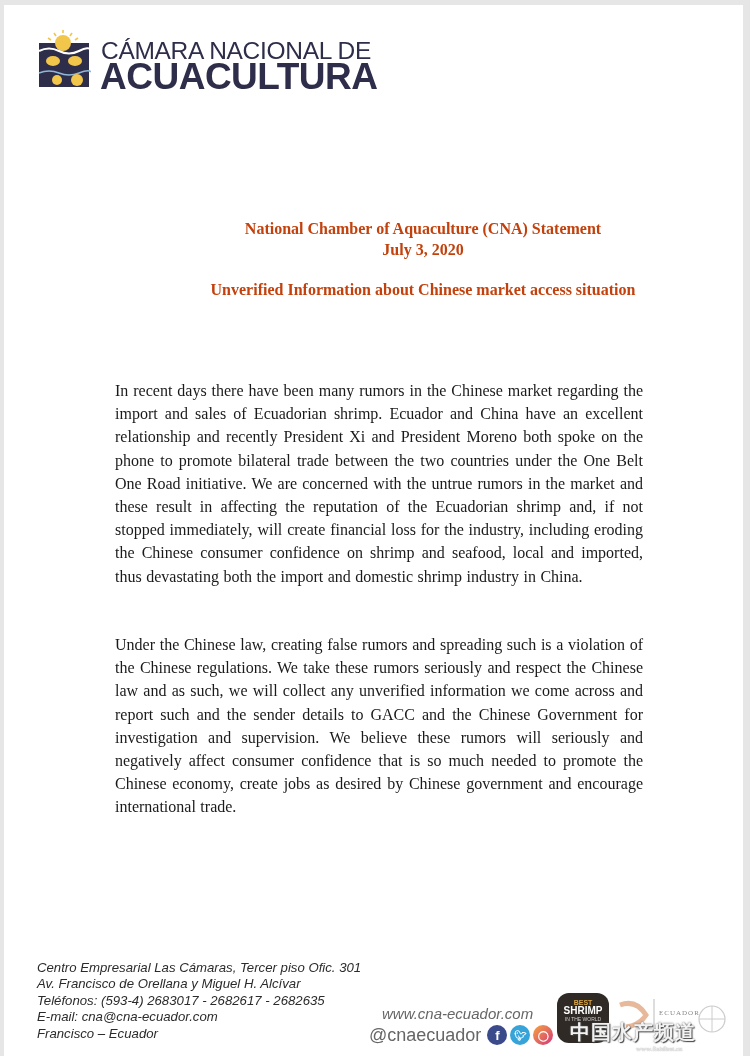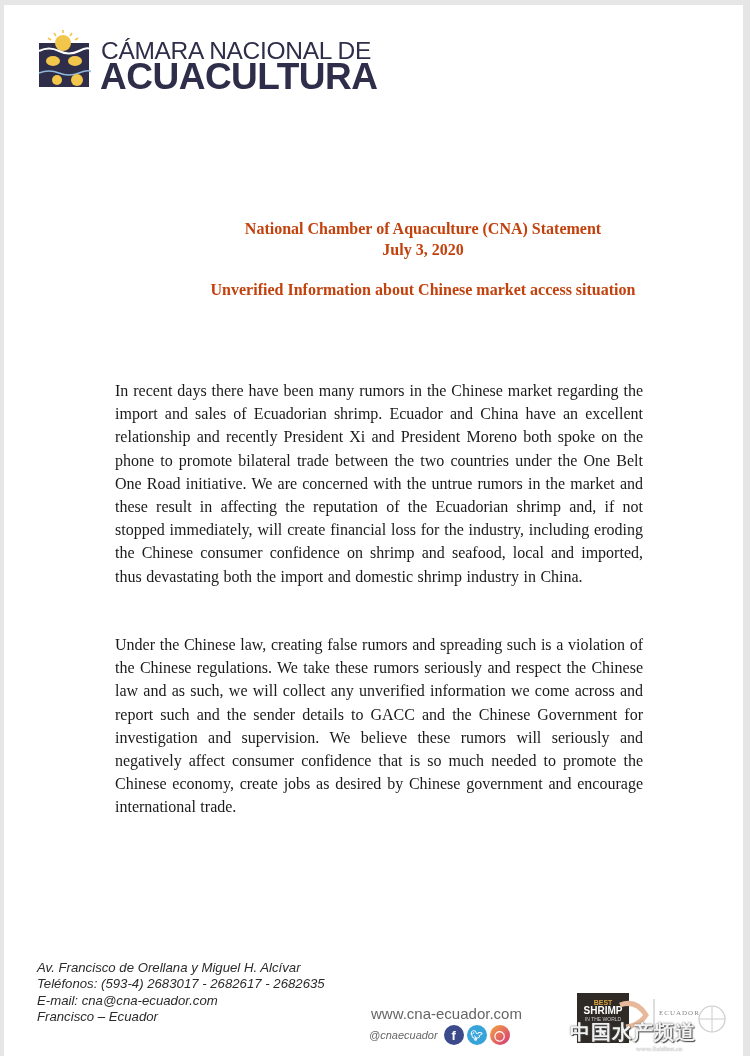--- a/index.html
+++ b/index.html
@@ -40,45 +40,44 @@
     }
     .p1 { top: 374px; }
     .p2 { top: 628px; }
     .footer-addr {
       position: absolute; left: 33px; top: 955px;
       font-family: "Liberation Sans", sans-serif; font-style: italic;
       font-size: 13.2px; line-height: 16.4px; color: #2b2b2b;
     }
     .footer-addr div { white-space: nowrap; }
     .web {
-      position: absolute; left: 367px; top: 1000px;
-      font-family: "Liberation Sans", sans-serif; 
+      position: absolute; left: 378px; top: 1000px;
+      font-family: "Liberation Sans", sans-serif; font-style: italic;
       font-size: 15px; color: #666; white-space: nowrap;
     }
     .handle-row {
       position: absolute; left: 365px; top: 1019px; height: 22px;
       display: flex; align-items: center; gap: 3px;
     }
     .handle {
-      font-family: "Liberation Sans", sans-serif; font-style: italic;
-      font-size: 11px; color: #666; white-space: nowrap; margin-right: 3px;
+      font-family: "Liberation Sans", sans-serif; 
+      font-size: 18px; color: #666; white-space: nowrap; margin-right: 3px;
     }
     .social {
       width: 20px; height: 20px; border-radius: 50%;
       display: inline-flex; align-items: center; justify-content: center;
       color: #fff; font-family: "Liberation Sans", sans-serif; font-weight: bold; font-size: 13px;
     }
     .fb { background: #3b4a8a; }
     .tw { background: #36a3d9; font-size: 10px; }
     .ig { background: linear-gradient(135deg, #f4a640, #d4357a); font-size: 10px; }
     .badge {
       position: absolute; left: 553px; top: 988px; width: 52px; height: 50px;
-      background: #2f2a26; border-radius: 0; text-align: center; color: #fff;
+      background: #2f2a26; border-radius: 12px; text-align: center; color: #fff;
       font-family: "Liberation Sans", sans-serif;
-      margin-left: 20px;
     }
     .badge .b1 { font-size: 7px; color: #d9a441; margin-top: 6px; font-weight: bold; }
     .badge .b2 { font-size: 10px; font-weight: bold; line-height: 10px; }
     .badge .b3 { font-size: 5px; color: #ccc; }
     .ecu-logo {
       position: absolute; left: 612px; top: 990px; width: 110px; height: 40px;
     }
     .ecu-label {
       position: absolute; left: 655px; top: 1004px;
       font-family: "Liberation Serif", serif; font-size: 7px; color: #888; letter-spacing: 1px;
@@ -125,20 +124,21 @@
   </div>
 
   <div class="heading h1" style="left:-4px">National Chamber of Aquaculture (CNA) Statement</div>
   <div class="heading h2" style="left:-4px">July 3, 2020</div>
   <div class="heading h3" style="left:-4px">Unverified Information about Chinese market access situation</div>
 
   <p class="para p1" style="margin:0">In recent days there have been many rumors in the Chinese market regarding the import and sales of Ecuadorian shrimp. Ecuador and China have an excellent relationship and recently President Xi and President Moreno both spoke on the phone to promote bilateral trade between the two countries under the One Belt One Road initiative. We are concerned with the untrue rumors in the market and these result in affecting the reputation of the Ecuadorian shrimp and, if not stopped immediately, will create financial loss for the industry, including eroding the Chinese consumer confidence on shrimp and seafood, local and imported, thus devastating both the import and domestic shrimp industry in China.</p>
   <p class="para p2" style="margin:0">Under the Chinese law, creating false rumors and spreading such is a violation of the Chinese regulations. We take these rumors seriously and respect the Chinese law and as such, we will collect any unverified information we come across and report such and the sender details to GACC and the Chinese Government for investigation and supervision. We believe these rumors will seriously and negatively affect consumer confidence that is so much needed to promote the Chinese economy, create jobs as desired by Chinese government and encourage international trade.</p>
 
   <div class="footer-addr">
+    <div>Centro Empresarial Las Cámaras, Tercer piso Ofic. 301</div>
     <div>Av. Francisco de Orellana y Miguel H. Alcívar</div>
     <div>Teléfonos: (593-4) 2683017 - 2682617 - 2682635</div>
     <div>E-mail: cna@cna-ecuador.com</div>
     <div>Francisco – Ecuador</div>
   </div>
 
   <div class="web">www.cna-ecuador.com</div>
   <div class="handle-row">
     <span class="handle">@cnaecuador</span>
     <span class="social fb">f</span>

